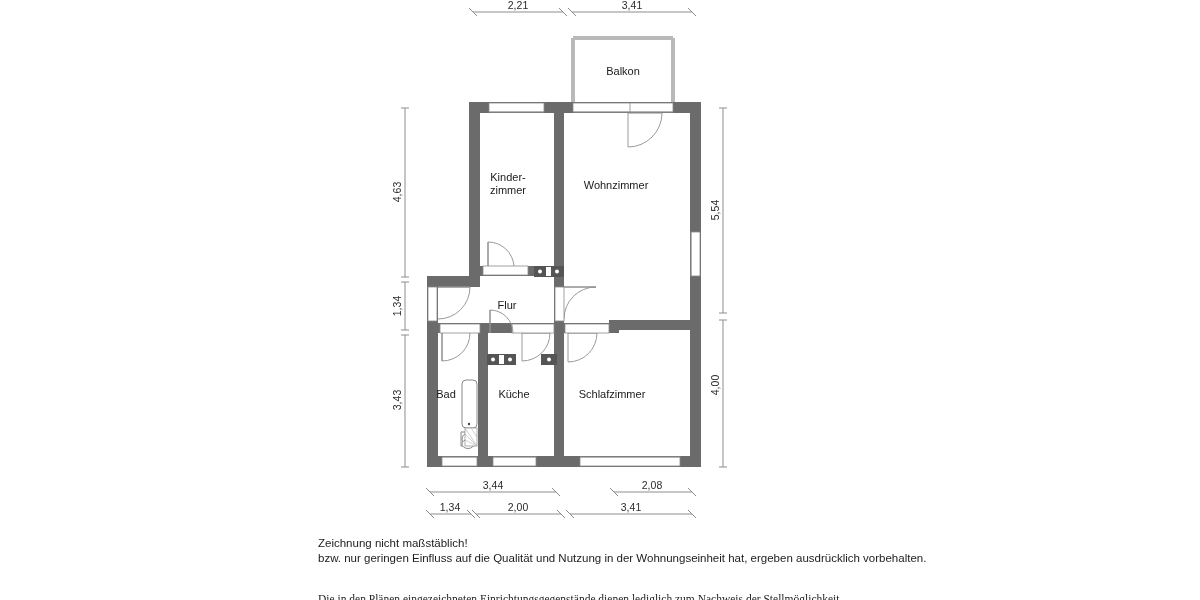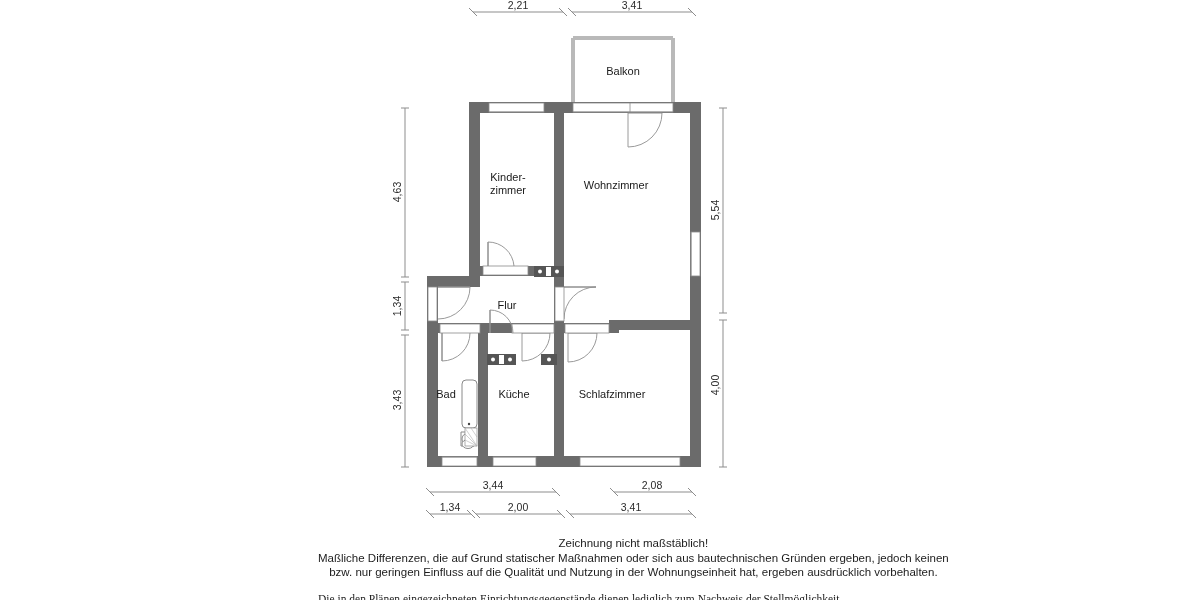--- a/index.html
+++ b/index.html
@@ -10,21 +10,20 @@
   }
   #plan-root{position:absolute;left:0;top:0;width:1200px;height:600px;}
   svg{display:block;}
   .lbl{font-family:"Liberation Sans", sans-serif;fill:#1a1a1a;}
   .room-label{font-size:11px;text-anchor:middle;}
   .dim-label{font-size:10.5px;fill:#2b2b2b;text-anchor:middle;}
   .footer-txt{
     position:absolute;left:318px;font-size:11.5px;color:#1c1c1c;
     font-family:"Liberation Sans", sans-serif;line-height:14.5px;
     white-space:nowrap;
-    text-align:center;
   }
   #footer-block{top:536px;}
   #footer-note{top:592px;font-family:Liberation Serif, serif;}
 </style>
 </head>
 <body>
 
 <div id="plan-root">
 <svg width="1200" height="600" viewBox="0 0 1200 600">
 
@@ -221,17 +220,16 @@
   <text class="lbl room-label" x="507" y="309">Flur</text>
   <text class="lbl room-label" x="446" y="398" text-anchor="start">Bad</text>
   <text class="lbl room-label" x="514" y="398">Küche</text>
   <text class="lbl room-label" x="612" y="398">Schlafzimmer</text>
 
 </svg>
 </div>
 
 <div class="footer-txt" id="footer-block">
   <div>Zeichnung nicht maßstäblich!</div>
-  <div>Maßliche Differenzen, die auf Grund statischer Maßnahmen oder sich aus bautechnischen Gründen ergeben, jedoch keinen</div>
   <div>bzw. nur geringen Einfluss auf die Qualität und Nutzung in der Wohnungseinheit hat, ergeben ausdrücklich vorbehalten.</div>
 </div>
 
 <div class="footer-txt" id="footer-note">Die in den Plänen eingezeichneten Einrichtungsgegenstände dienen lediglich zum Nachweis der Stellmöglichkeit.</div>
 
 </body></html>

